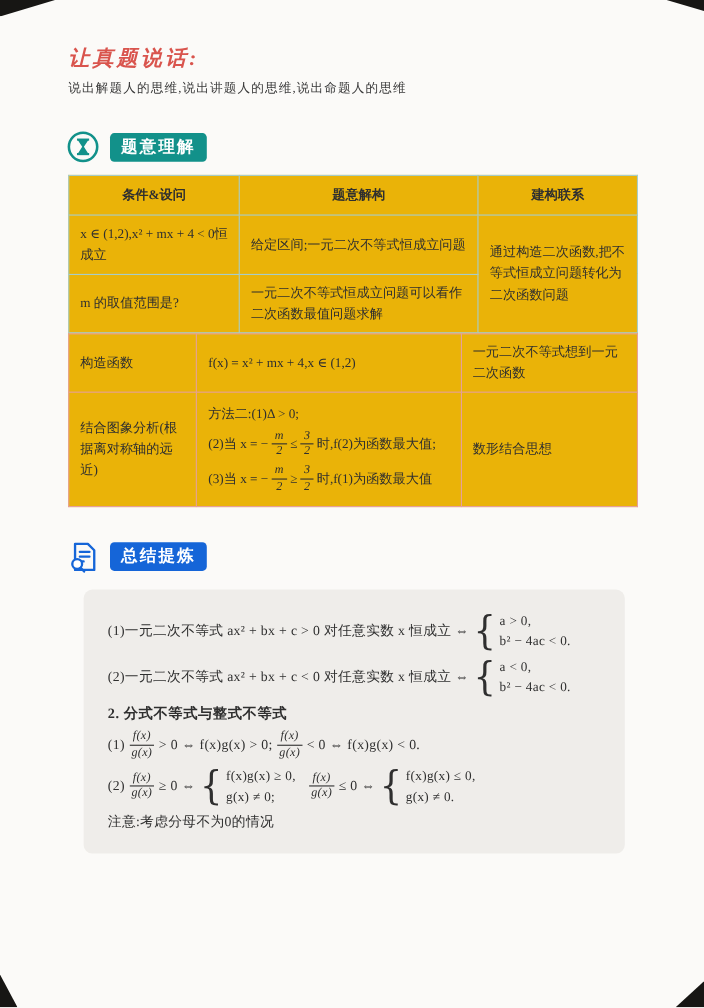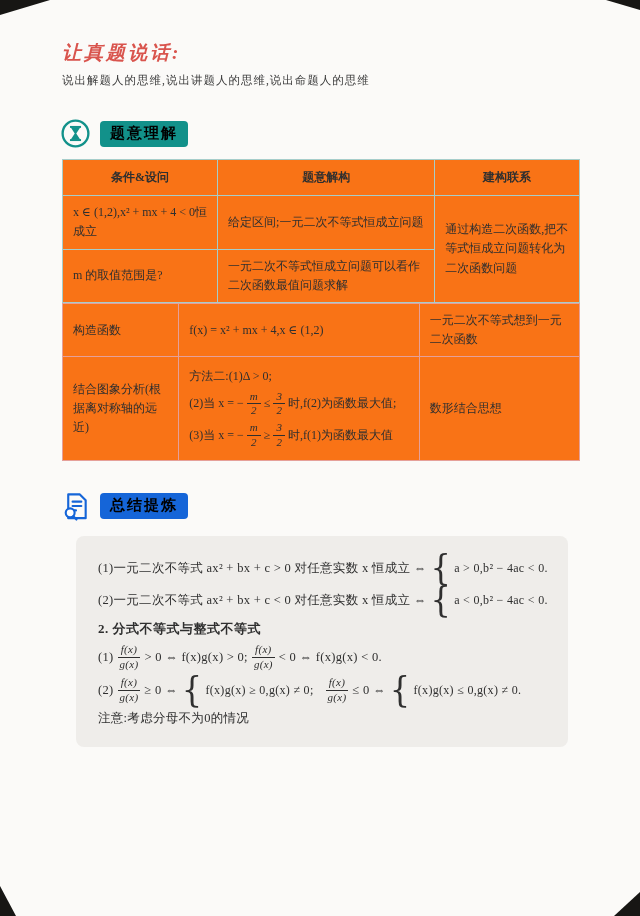--- a/index.html
+++ b/index.html
@@ -24,30 +24,30 @@
     font-size:19px; letter-spacing:3px;
   }
   .hdr-sub {
     margin-top:7px; font-size:11.5px; color:#3a3a3a; letter-spacing:1px;
   }
 
   
   .sec-head { display:flex; align-items:center; gap:9px; margin:30px 0 10px -2px; }
   .sec-head svg { display:block; }
   .badge {
-    color:#000000; font-weight:bold; font-size:15px; letter-spacing:2px;
+    color:#ffffff; font-weight:bold; font-size:15px; letter-spacing:2px;
     padding:3px 10px 4px; border-radius:4px;
     font-family:"Liberation Sans","DejaVu Sans",sans-serif;
   }
   .badge.teal { background:#12918a; }
   .badge.red  { background:#e23c30; }
   .badge.blue { background:#1565d8; }
 
   
-  table { border-collapse:collapse; width:100%; font-size:12px; line-height:1.6; background:#f97316; }
+  table { border-collapse:collapse; width:100%; font-size:12px; line-height:1.6; background:#eab308; }
   td,th { padding:7px 10px; font-weight:normal; vertical-align:middle; text-align:left; }
   th { text-align:center; font-weight:bold; padding:8px 6px; }
   .t1, .t1 th, .t1 td { border:1px solid #a6cdca; }
   .t2, .t2 th, .t2 td { border:1px solid #e5a09a; }
   .t2 { border-color:#dd867e; }
   .t1 col.c1 { width:30%; } .t1 col.c2 { width:42%; } .t1 col.c3 { width:28%; }
   .t2 col.c1 { width:22.5%; } .t2 col.c2 { width:46.5%; } .t2 col.c3 { width:31%; }
 
   .mline { display:flex; align-items:center; margin:3px 0; white-space:nowrap; }
 
@@ -59,21 +59,21 @@
   }
   .frac .fn { border-bottom:1px solid #2f2f2f; padding:0 3px; }
   .frac .fd { padding:0 3px; }
 
   
   .cases { display:inline-flex; align-items:center; vertical-align:middle; margin-left:4px; }
   .cases .brace {
     font-size:32px; font-weight:300; line-height:0.85;
     transform:scaleY(1.12); margin-right:3px; font-family:"DejaVu Serif",serif;
   }
-  .cases .clines { display:inline-flex; flex-direction:row; font-size:12px; line-height:1.55; }
+  .cases .clines { display:inline-flex; flex-direction:column; font-size:12px; line-height:1.55; }
 
   
   .summary {
     margin:14px 0 0 14px; width:492px; box-sizing:border-box;
     background:#efedea; border-radius:8px; padding:14px 16px 16px 22px;
     font-size:12.5px;
   }
   .sum-title { font-weight:bold; font-size:13px; margin:6px 0 4px; letter-spacing:0.5px; }
   .sum-line { margin:4px 0; letter-spacing:0.3px; }
   .sum-fline { display:flex; align-items:center; margin:5px 0; white-space:nowrap; letter-spacing:0.3px; }

